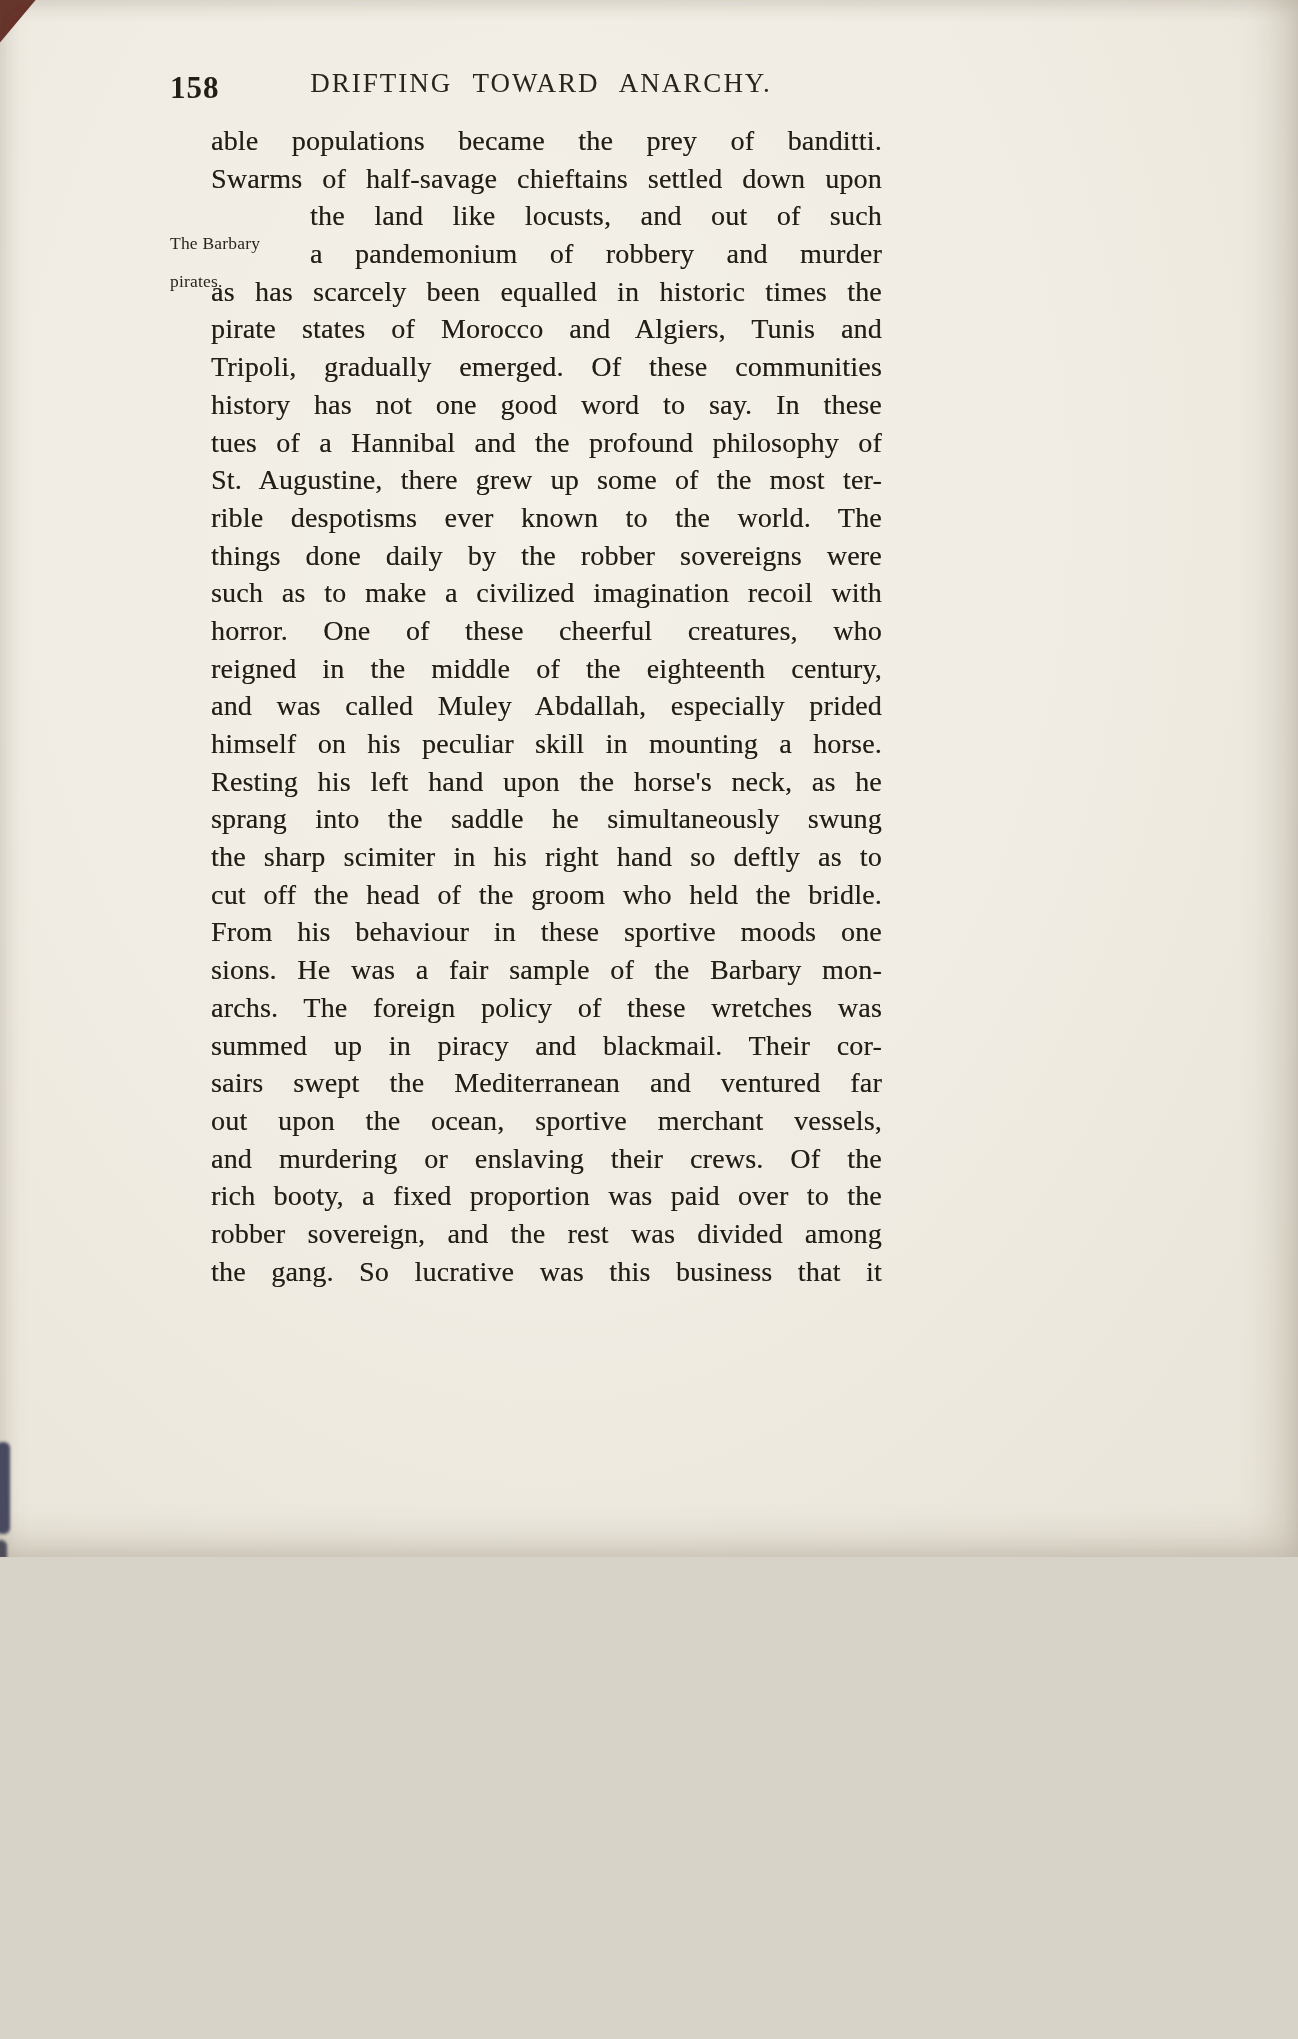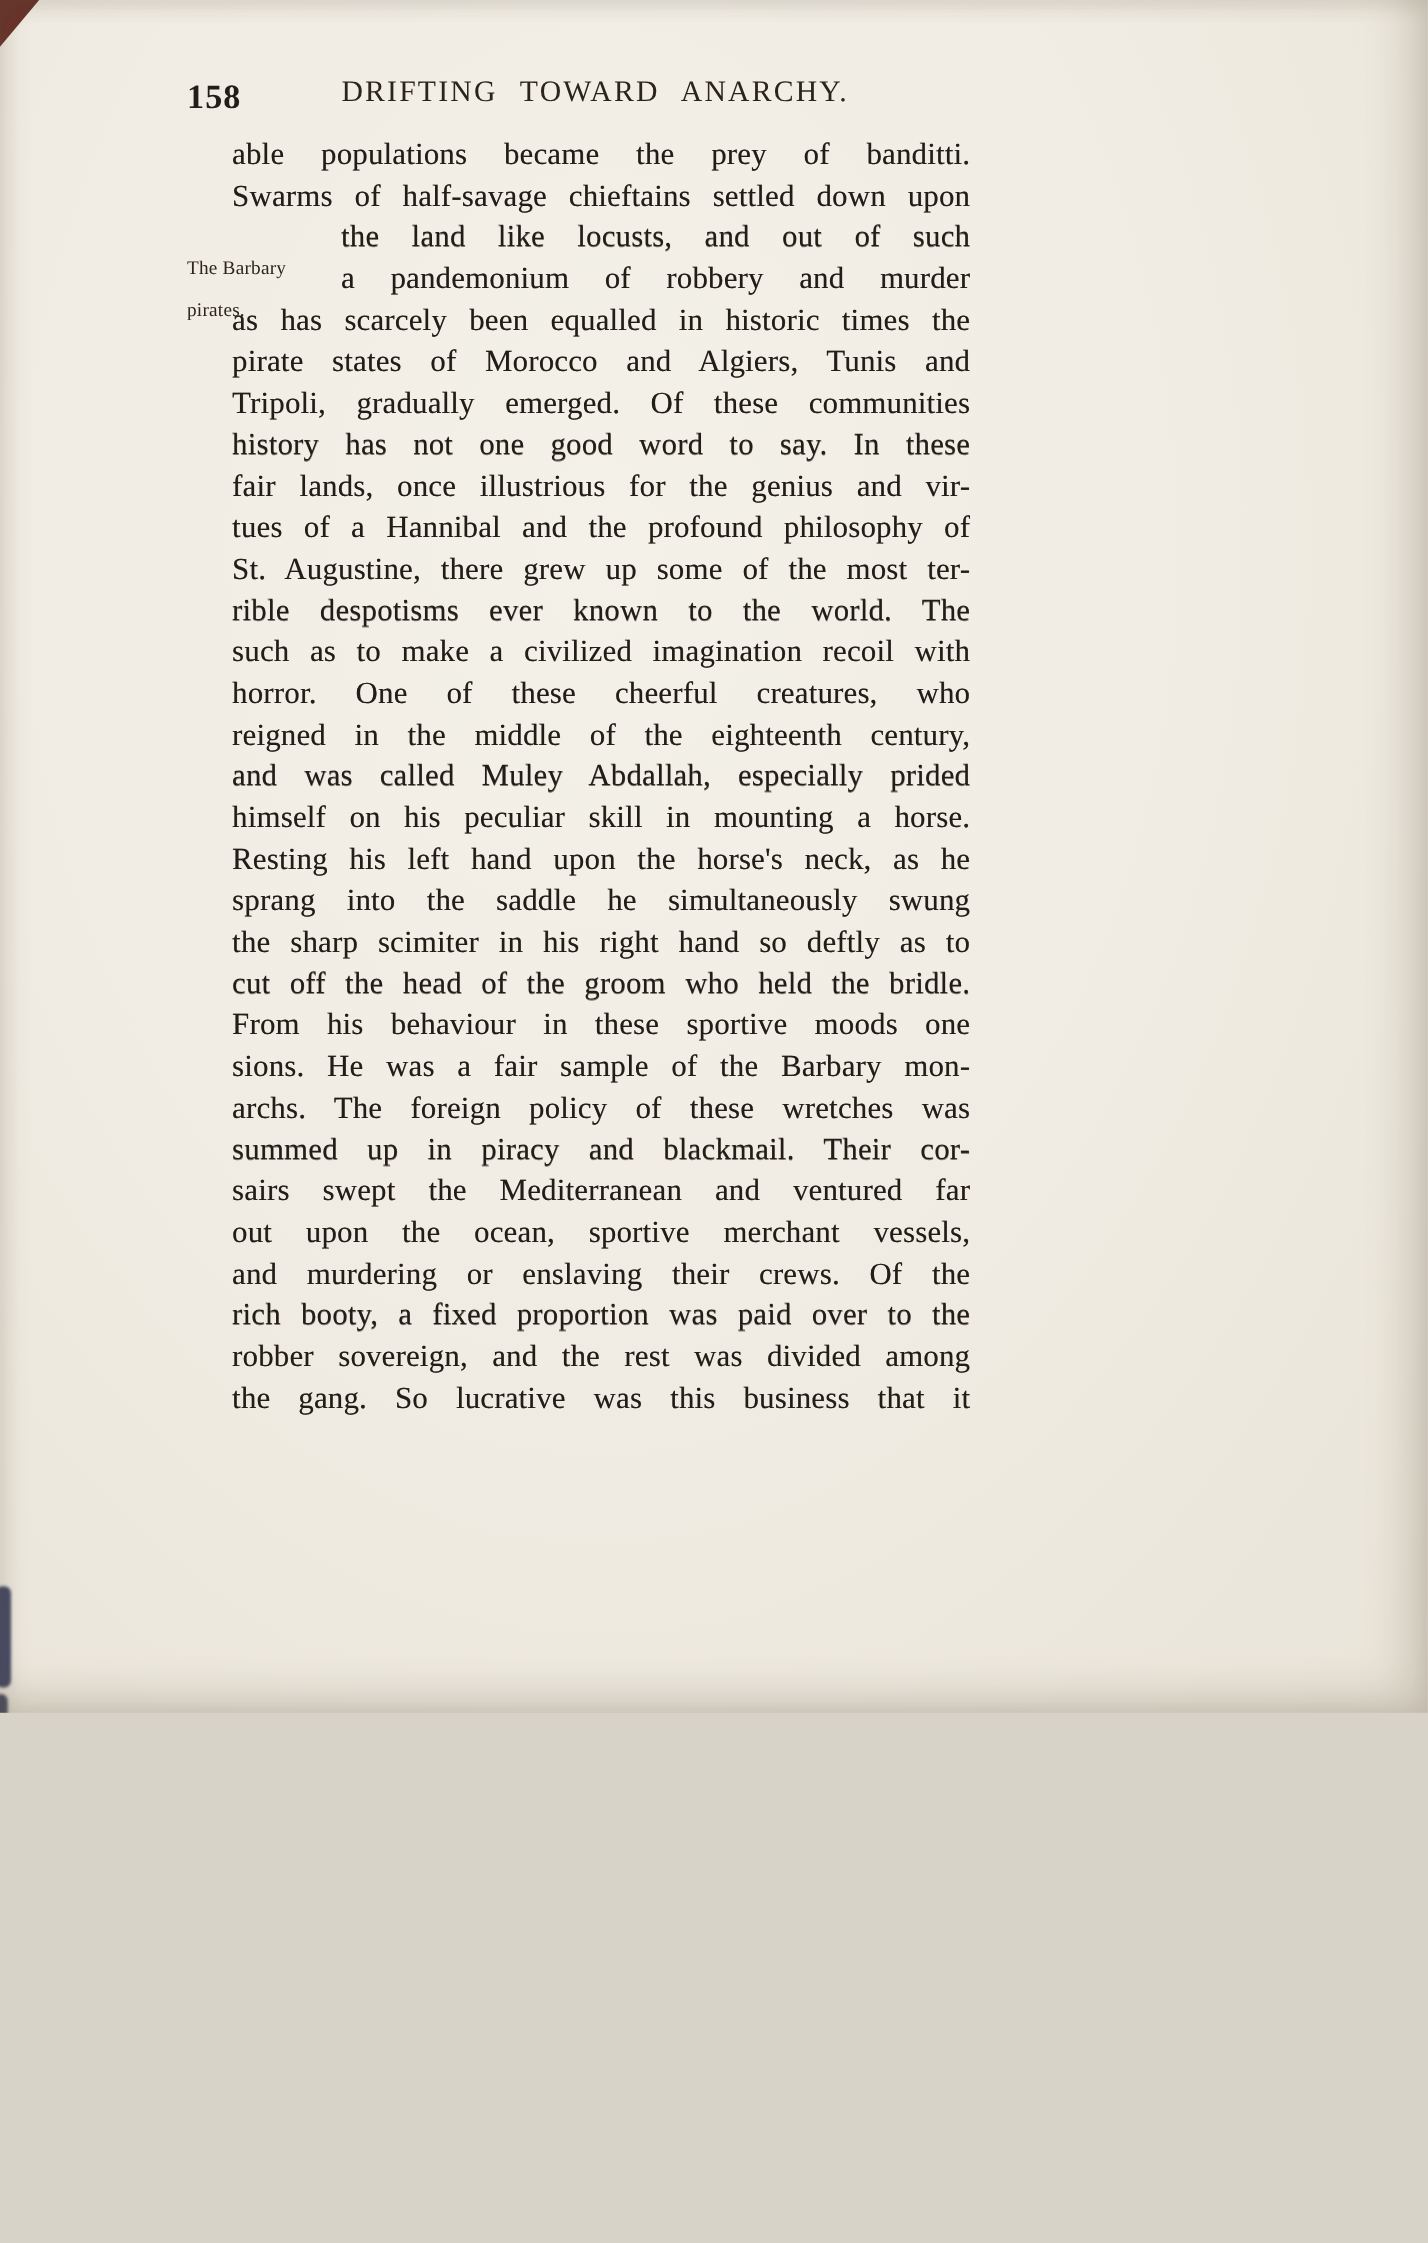--- a/index.html
+++ b/index.html
@@ -133,24 +133,24 @@
     </div>
 
     <div class="line">able populations became the prey of banditti.</div>
     <div class="line">Swarms of half-savage chieftains settled down upon</div>
     <div class="line indent">the land like locusts, and out of such</div>
     <div class="line indent">a pandemonium of robbery and murder</div>
     <div class="line">as has scarcely been equalled in historic times the</div>
     <div class="line">pirate states of Morocco and Algiers, Tunis and</div>
     <div class="line">Tripoli, gradually emerged.  Of these communities</div>
     <div class="line">history has not one good word to say.  In these</div>
-    <div class="line">fair lands, once illustrious for the genius and vir-</div>
     <div class="line">tues of a Hannibal and the profound philosophy of</div>
     <div class="line">St. Augustine, there grew up some of the most ter-</div>
     <div class="line">rible despotisms ever known to the world.  The</div>
+    <div class="line">things done daily by the robber sovereigns were</div>
     <div class="line">such as to make a civilized imagination recoil with</div>
     <div class="line">horror.  One of these cheerful creatures, who</div>
     <div class="line">reigned in the middle of the eighteenth century,</div>
     <div class="line">and was called Muley Abdallah, especially prided</div>
     <div class="line">himself on his peculiar skill in mounting a horse.</div>
     <div class="line">Resting his left hand upon the horse's neck, as he</div>
     <div class="line">sprang into the saddle he simultaneously swung</div>
     <div class="line">the sharp scimiter in his right hand so deftly as to</div>
     <div class="line">cut off the head of the groom who held the bridle.</div>
     <div class="line">From his behaviour in these sportive moods one</div>

